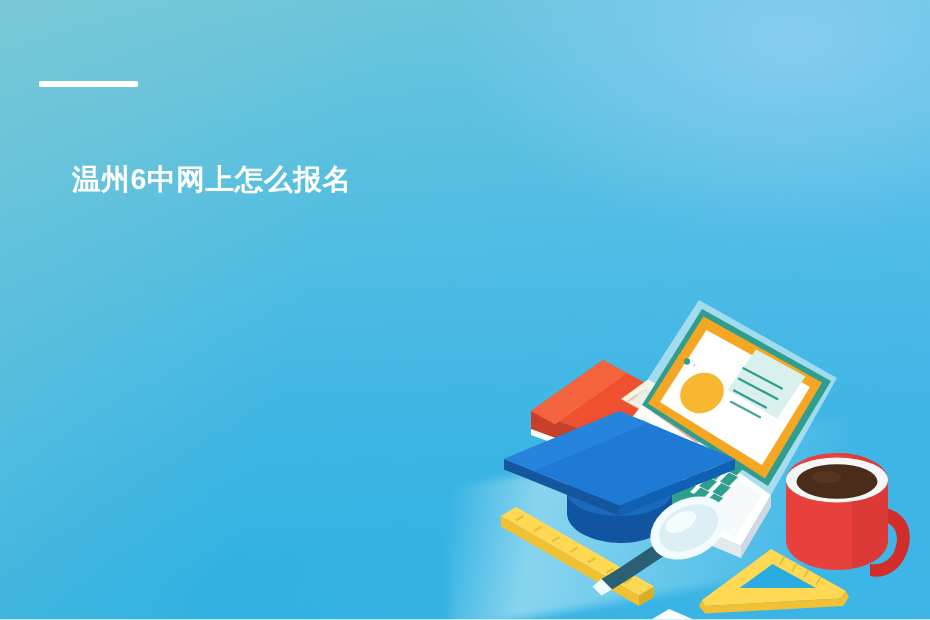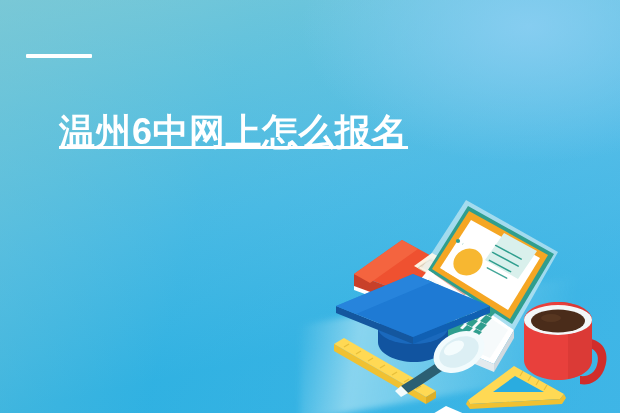--- a/index.html
+++ b/index.html
@@ -51,30 +51,29 @@
     position: absolute;
     left: 26px;
     top: 54px;
     width: 66px;
     height: 4px;
     background: #ffffff;
     border-radius: 1px;
   }
   .headline {
     position: absolute;
-    left: 59px;
+    left: 48px;
     top: 108px;
     max-width: 520px;
     color: #ffffff;
-    font-size: 36px;
+    font-size: 19px;
     font-weight: bold;
     letter-spacing: 0.5px;
     line-height: 1.35;
     white-space: nowrap;
-    text-decoration: underline;
   }
   
   .illus {
     position: absolute;
     left: 318px;
     top: 178px;
     width: 302px;
     height: 235px;
   }
   .illus svg { display: block; }

